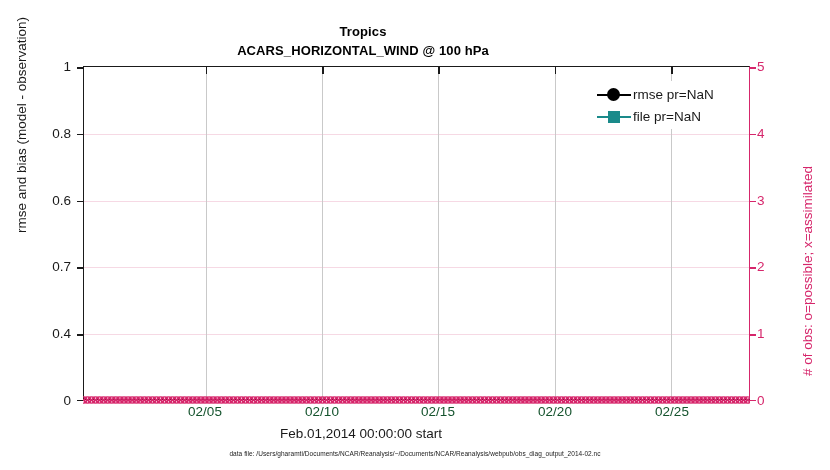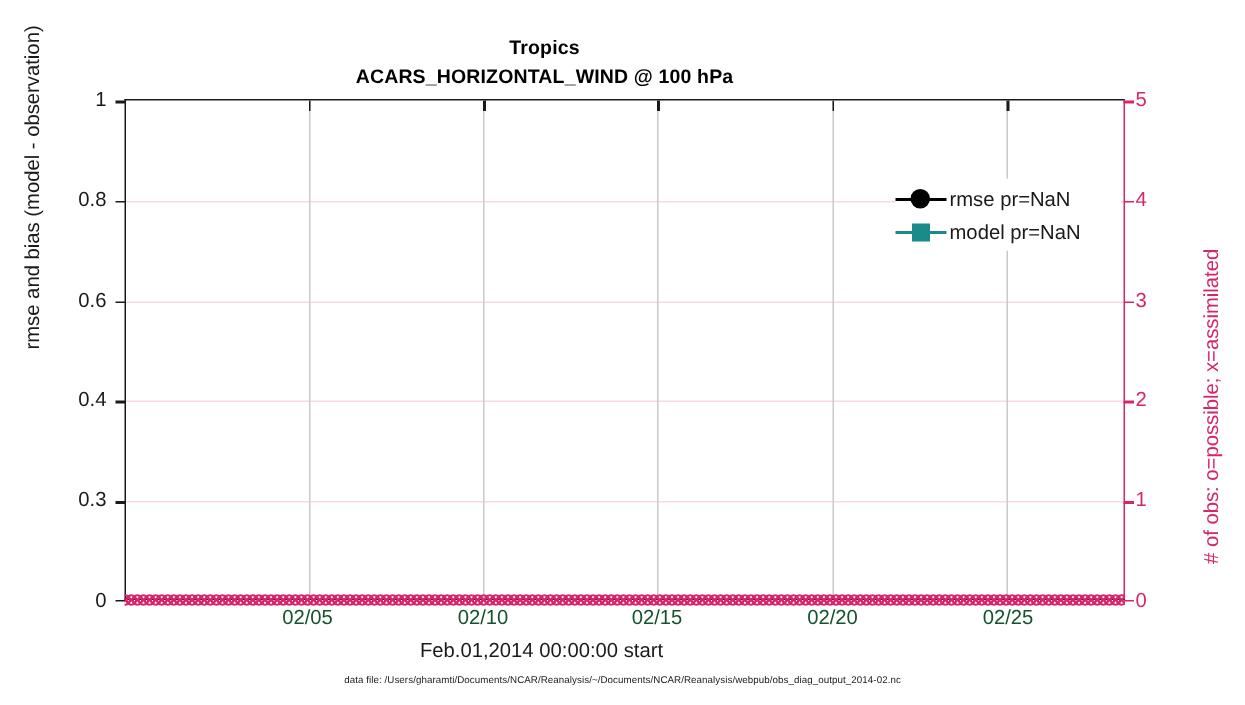--- a/index.html
+++ b/index.html
@@ -179,34 +179,34 @@
     <div class="tick-r" style="top:200.4px"></div>
     <div class="tick-r" style="top:267.2px"></div>
     <div class="tick-r" style="top:332.5px"></div>
 
     <div class="tick-t" style="left:18.3%"></div>
     <div class="tick-t" style="left:35.8%"></div>
     <div class="tick-t" style="left:53.3%"></div>
     <div class="tick-t" style="left:70.8%"></div>
     <div class="tick-t" style="left:88.3%"></div>
 
-    <div class="legend" style="position:absolute;left:513px;top:14px;margin-top:38px;">
+    <div class="legend" style="position:absolute;left:513px;top:14px;">
       <div class="legend-row">
         <span class="legend-sym">
           <span class="legend-line" style="background:#000000"></span>
           <span class="legend-mark-circle" style="background:#000000"></span>
         </span>
         <span class="legend-text">rmse pr=NaN</span>
       </div>
       <div class="legend-row">
         <span class="legend-sym">
           <span class="legend-line" style="background:#1a8a8a"></span>
           <span class="legend-mark-square" style="background:#1a8a8a"></span>
         </span>
-        <span class="legend-text">model pr=NaN</span>
+        <span class="legend-text">file pr=NaN</span>
       </div>
     </div>
   </div>
 
   <div class="obs-band">
     <svg width="667" height="30" viewBox="0 0 667 30">
       <g id="obs-markers" stroke="#d6266b" fill="none" stroke-width="1.3">
           <circle cx="0.50" cy="15" r="3.1" stroke="#d6266b" fill="none" stroke-width="1.35"></circle>
           <path d="M-2.54,11.96L3.54,18.04M-2.54,18.04L3.54,11.96" stroke="#d6266b" fill="none" stroke-width="1.35"></path>
           <circle cx="4.55" cy="15" r="3.1" stroke="#d6266b" fill="none" stroke-width="1.35"></circle>
@@ -535,22 +535,22 @@
           <path d="M653.56,11.96L659.64,18.04M653.56,18.04L659.64,11.96" stroke="#d6266b" fill="none" stroke-width="1.35"></path>
           <circle cx="660.65" cy="15" r="3.1" stroke="#d6266b" fill="none" stroke-width="1.35"></circle>
           <path d="M657.61,11.96L663.69,18.04M657.61,18.04L663.69,11.96" stroke="#d6266b" fill="none" stroke-width="1.35"></path>
           <circle cx="664.70" cy="15" r="3.1" stroke="#d6266b" fill="none" stroke-width="1.35"></circle>
           <path d="M661.66,11.96L667.74,18.04M661.66,18.04L667.74,11.96" stroke="#d6266b" fill="none" stroke-width="1.35"></path>
         </g>
     </svg>
   </div>
 
   <div class="ylab-left" style="top:400px">0</div>
-  <div class="ylab-left" style="top:333.2px">0.3</div>
-  <div class="ylab-left" style="top:266.4px">0.4</div>
+  <div class="ylab-left" style="top:333.2px">0.4</div>
+  <div class="ylab-left" style="top:266.4px">0.7</div>
   <div class="ylab-left" style="top:199.6px">0.6</div>
   <div class="ylab-left" style="top:132.8px">0.8</div>
   <div class="ylab-left" style="top:66px">1</div>
 
   <div class="ylab-right" style="top:400px">0</div>
   <div class="ylab-right" style="top:333.2px">1</div>
   <div class="ylab-right" style="top:266.4px">2</div>
   <div class="ylab-right" style="top:199.6px">3</div>
   <div class="ylab-right" style="top:132.8px">4</div>
   <div class="ylab-right" style="top:66px">5</div>

